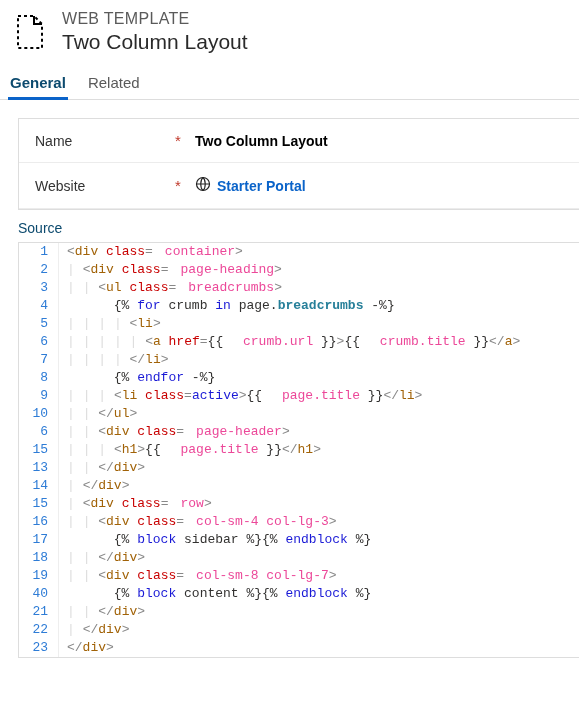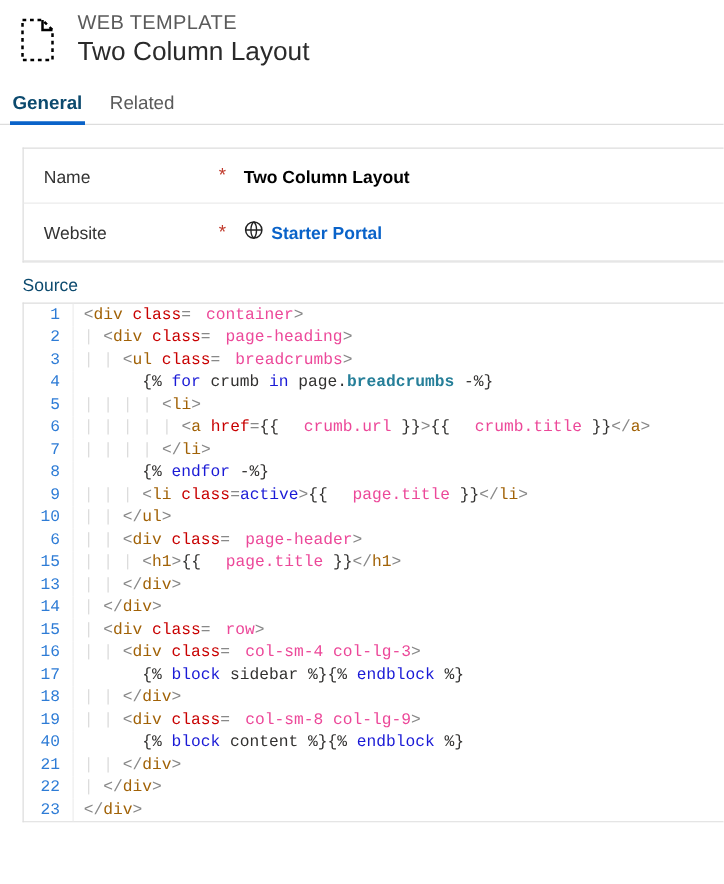--- a/index.html
+++ b/index.html
@@ -239,21 +239,21 @@
     <div class="editor-row">
       <div class="gutter">17</div>
       <div class="code">      {% <span class="kw">block</span> sidebar %}{% <span class="kw">endblock</span> %}</div>
     </div>
     <div class="editor-row">
       <div class="gutter">18</div>
       <div class="code"><span class="ind-guide">|</span> <span class="ind-guide">|</span> <span class="d">&lt;/</span><span class="tg">div</span><span class="d">&gt;</span></div>
     </div>
     <div class="editor-row">
       <div class="gutter">19</div>
-      <div class="code"><span class="ind-guide">|</span> <span class="ind-guide">|</span> <span class="d">&lt;</span><span class="tg">div </span><span class="at">class</span><span class="d">=</span><span class="av">col-sm-8 col-lg-9</span><span class="d">&gt;</span></div>
+      <div class="code"><span class="ind-guide">|</span> <span class="ind-guide">|</span> <span class="d">&lt;</span><span class="tg">div </span><span class="at">class</span><span class="d">=</span><span class="av">col-sm-8 col-lg-7</span><span class="d">&gt;</span></div>
     </div>
     <div class="editor-row">
       <div class="gutter">40</div>
       <div class="code">      {% <span class="kw">block</span> content %}{% <span class="kw">endblock</span> %}</div>
     </div>
     <div class="editor-row">
       <div class="gutter">21</div>
       <div class="code"><span class="ind-guide">|</span> <span class="ind-guide">|</span> <span class="d">&lt;/</span><span class="tg">div</span><span class="d">&gt;</span></div>
     </div>
     <div class="editor-row">

